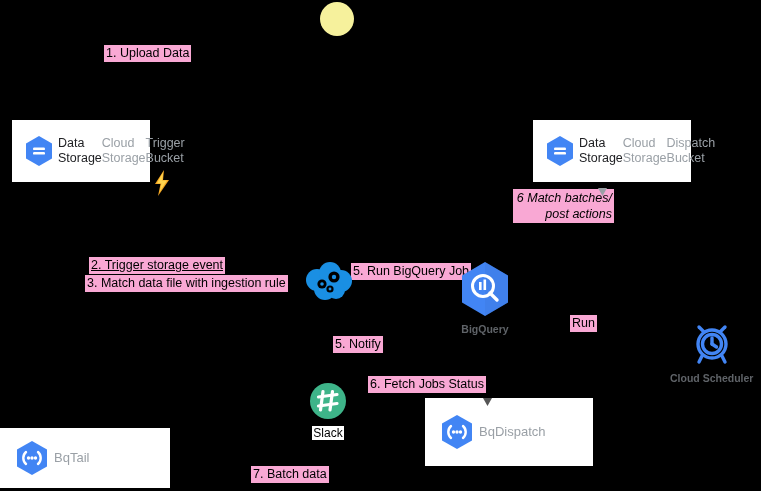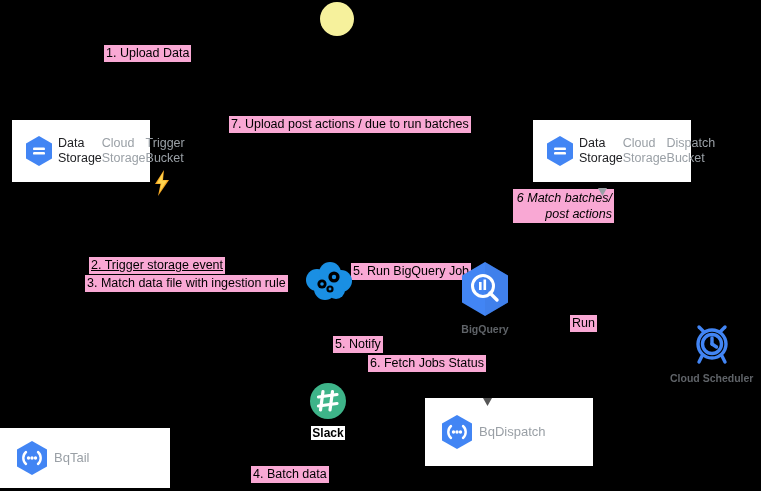--- a/index.html
+++ b/index.html
@@ -21,54 +21,53 @@
   .card .ic{flex:0 0 auto;display:flex;align-items:center;justify-content:center;}
   .card .txt{display:flex;flex-direction:row;justify-content:center;}
   .card .t1{font-size:12.5px;color:#202124;line-height:15px;}
   .card .t2{font-size:12.5px;color:#9aa0a6;line-height:15px;}
   .card .big{font-size:13px;color:#9aa0a6;line-height:16px;}
 
   
   .node{position:absolute;display:flex;flex-direction:column;align-items:center;}
   .node .cap{font-size:10.5px;color:#5f6368;margin-top:2px;white-space:nowrap;
              font-weight:bold;}
-  .node .cap.plain{font-weight:bold;}
+  .node .cap.plain{font-weight:normal;}
 
   .sun{position:absolute;border-radius:50%;background:#F6F19C;}
 </style>
 </head>
 <body>
 
 <div id="stage">
 
   <div class="sun" style="left:320px;top:2px;width:34px;height:34px;"></div>
 
   <div class="chip" style="left:104px;top:45px;">1. Upload Data</div>
 
-  <div class="chip" style="left:229px;top:116px;">7. Upload post actions / due to run batches</div>
 
 
   <div class="chip two" style="left:513px;top:189px;width:97px;">
      <span>6 Match batches/</span><br>
      <span>post actions</span>
   </div>
 
   <div class="chip" style="left:89px;top:257px;text-decoration:underline;">2. Trigger storage event</div>
 
   <div class="chip" style="left:85px;top:275px;">3. Match data file with ingestion rule</div>
 
   <div class="chip" style="left:351px;top:263px;">5. Run BigQuery Job</div>
 
   <div class="chip" style="left:333px;top:336px;">5. Notify</div>
 
   <div class="chip" style="left:570px;top:315px;">Run</div>
 
-  <div class="chip" style="left:368px;top:355px;">6. Fetch Jobs Status</div>
-
-  <div class="chip" style="left:251px;top:466px;">4. Batch data</div>
+  <div class="chip" style="left:368px;top:376px;">6. Fetch Jobs Status</div>
+
+  <div class="chip" style="left:251px;top:466px;">7. Batch data</div>
 
   <div class="card" style="left:12px;top:120px;width:138px;height:62px;padding:0 8px;">
     <div class="ic" style="width:38px;">
       <svg width="30" height="32" viewBox="0 0 30 32" aria-hidden="true">
         <polygon points="15,1 28,8.5 28,23.5 15,31 2,23.5 2,8.5" fill="#4285F4"></polygon>
         <rect x="9" y="12.5" width="12" height="2.6" rx="1.2" fill="#ffffff"></rect>
         <rect x="9" y="17" width="12" height="2.6" rx="1.2" fill="#ffffff"></rect>
       </svg>
     </div>
     <div class="txt">

